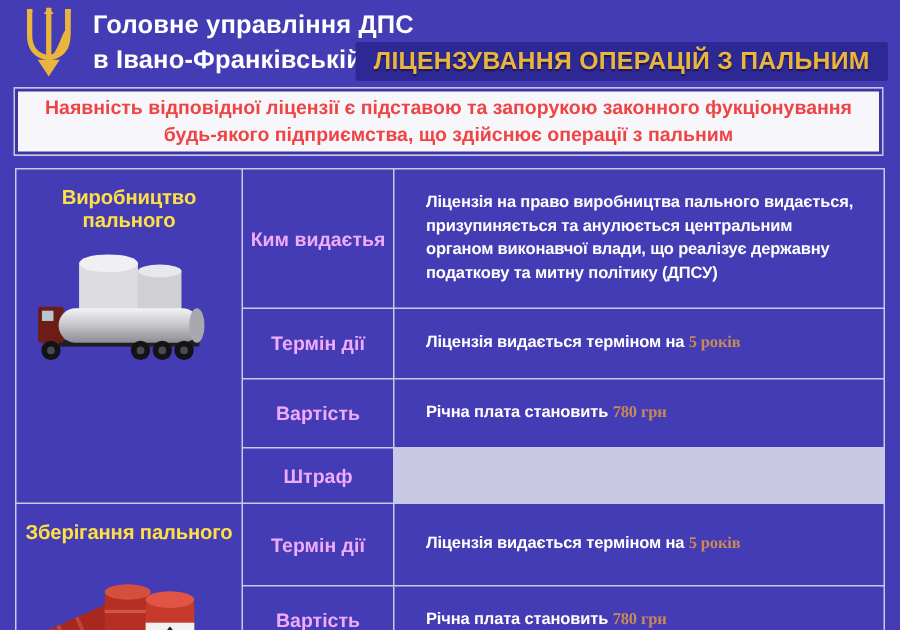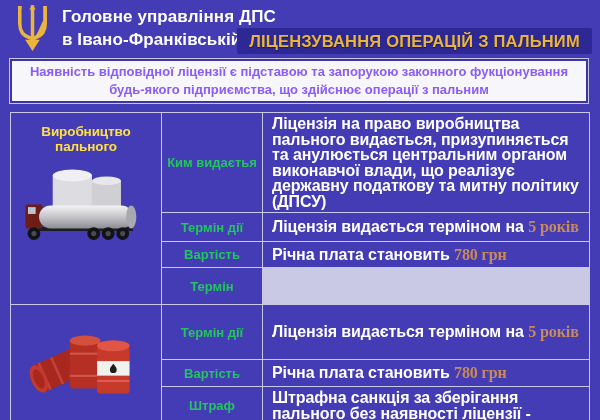--- a/index.html
+++ b/index.html
@@ -18,44 +18,44 @@
     background:#2e2894;border-radius:2px;
     display:flex;align-items:center;justify-content:center;
     color:#e9b53e;font-size:16.5px;font-weight:bold;letter-spacing:.2px;
     text-shadow:0 1px 1px rgba(0,0,0,.45);
   }
   
   .subtitle-box{
     position:absolute;left:10px;top:59px;width:578px;height:44px;box-sizing:border-box;
     background:#f7f7fb;border:2px solid #3c35a2;outline:1px solid #c6c6e4;
     display:flex;align-items:center;justify-content:center;text-align:center;
-    color:#8b5cf6;font-size:13px;font-weight:600;line-height:1.42;padding:0 14px;
+    color:#ef4444;font-size:13px;font-weight:600;line-height:1.42;padding:0 14px;
   }
   
   .license-table{
     position:absolute;left:10px;top:112px;width:578px;
     display:flex;flex-direction:column;gap:1px;
     background:#c9c9e6;border:1px solid #c9c9e6;
   }
   .section{display:grid;grid-template-columns:150px 100px 1fr;gap:1px;background:#c9c9e6;}
   .s1{grid-template-rows:minmax(52px,auto) minmax(28px,auto) minmax(25px,auto) minmax(36px,auto);}
   .s2{grid-template-rows:minmax(54px,auto) minmax(26px,auto) minmax(26px,auto) minmax(35px,auto);}
   .cell{background:#443cb4;}
   .name-cell{
     grid-row:1 / 5;display:flex;flex-direction:column;align-items:center;
     padding-top:11px;gap:8px;
   }
   .section-name{color:#fde047;font-size:13.5px;font-weight:bold;letter-spacing:-.1px;text-align:center;}
   .section-img{width:128px;height:86px;}
   .label-cell{
     display:flex;align-items:center;justify-content:center;text-align:center;
-    color:#22c55e;font-size:13px;font-weight:600;padding:2px 4px;box-sizing:border-box;
+    color:#f0abfc;font-size:13px;font-weight:600;padding:2px 4px;box-sizing:border-box;
   }
   .value-cell{display:flex;align-items:center;padding:3px 6px 3px 9px;box-sizing:border-box;}
-  .value-cell p{margin:0;color:#ffffff;font-size:16px;line-height:15.5px;font-weight:600;letter-spacing:-.1px;}
+  .value-cell p{margin:12px;color:#ffffff;font-size:11px;line-height:15.5px;font-weight:600;letter-spacing:-.1px;}
   .hl{color:#c78a58;font-family:Liberation Serif, serif;}
 </style>
 </head>
 <body>
 
 <div class="org-block">
   <svg class="trident" viewBox="0 0 40 50" aria-hidden="true">
     <g fill="none" stroke="#e9b53e" stroke-width="3.6" stroke-linecap="square">
       <path d="M7 4 v16 c0 9 5 13 10 14.5"></path>
       <path d="M33 4 v16 c0 -9 -5 13 -10 14.5" transform="scale(1,1)"></path>
@@ -113,25 +113,26 @@
       <p><span>Ліцензія на право виробництва пального видається, призупиняється та анулюється центральним органом  виконавчої влади, що реалізує державну податкову та митну політику (ДПСУ)</span><span class="hl"></span></p>
     </div>
     <div class="cell label-cell">Термін дії</div>
     <div class="cell value-cell">
       <p><span>Ліцензія  видається терміном на </span><span class="hl">5 років</span></p>
     </div>
     <div class="cell label-cell">Вартість</div>
     <div class="cell value-cell">
       <p><span>Річна плата становить </span><span class="hl">780 грн</span></p>
     </div>
-    <div class="cell label-cell">Термін</div>
+    <div class="cell label-cell">Штраф</div>
   </div>
 
   <div class="section s2">
     <div class="cell name-cell">
+      <div class="section-name">Зберігання пального</div>
       <svg class="section-img" viewBox="0 0 150 95" aria-hidden="true">
         <g transform="rotate(-24 42 62)">
           <rect x="14" y="44" width="56" height="34" rx="5" fill="#a8271f"></rect>
           <rect x="24" y="44" width="3" height="34" fill="#c04438"></rect>
           <rect x="40" y="44" width="3" height="34" fill="#c04438"></rect>
           <ellipse cx="18" cy="61" rx="9" ry="17" fill="#c23a2e"></ellipse>
           <ellipse cx="18" cy="61" rx="5.5" ry="12" fill="#a8271f"></ellipse>
         </g>
         <rect x="56" y="26" width="36" height="56" rx="4" fill="#b52f24"></rect>
         <ellipse cx="74" cy="26" rx="18" ry="6" fill="#d4503e"></ellipse>

